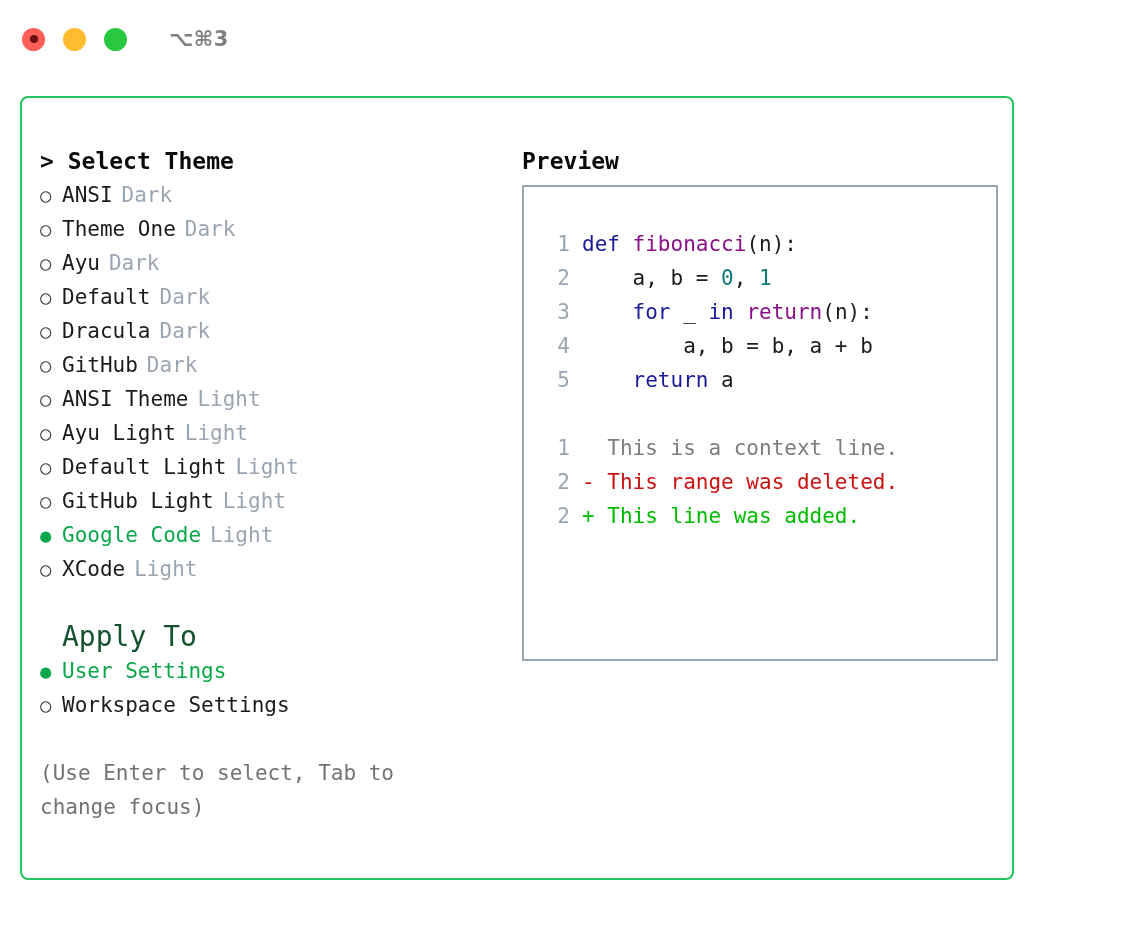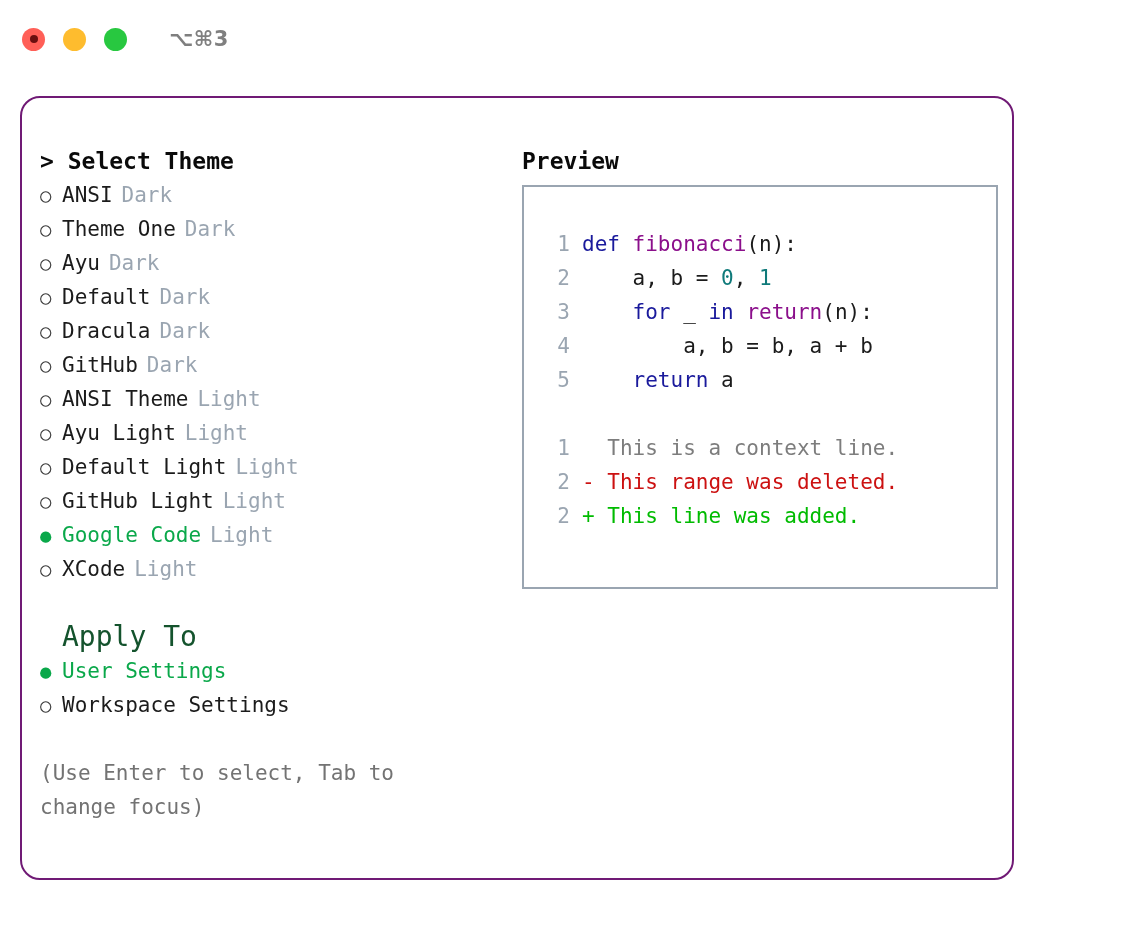--- a/index.html
+++ b/index.html
@@ -65,22 +65,22 @@
     font-family: "DejaVu Sans", "Liberation Sans", sans-serif;
   }
 
   
   .panel {
     position: absolute;
     left: 20px;
     top: 96px;
     width: 994px;
     height: 784px;
-    border: 2px solid #701a75;
-    border-radius: 20px;
+    border: 2px solid #22c55e;
+    border-radius: 8px;
     box-sizing: border-box;
     background: #ffffff;
   }
 
   .panel-inner {
     position: absolute;
     inset: 0;
     padding: 46px 0 0 18px;
     box-sizing: border-box;
     display: flex;
@@ -141,21 +141,21 @@
   
   .preview-head {
     font-size: 23px;
     font-weight: bold;
     color: #0a0a0a;
     line-height: 34px;
     margin-bottom: 7px;
   }
   .preview-box {
     width: 476px;
-    height: 404px;
+    height: 476px;
     border: 2px solid #9aa5b1;
     box-sizing: border-box;
     background: #ffffff;
     padding: 40px 0 0 20px;
   }
   .code-line {
     font-size: 21px;
     line-height: 34px;
     white-space: pre;
   }

